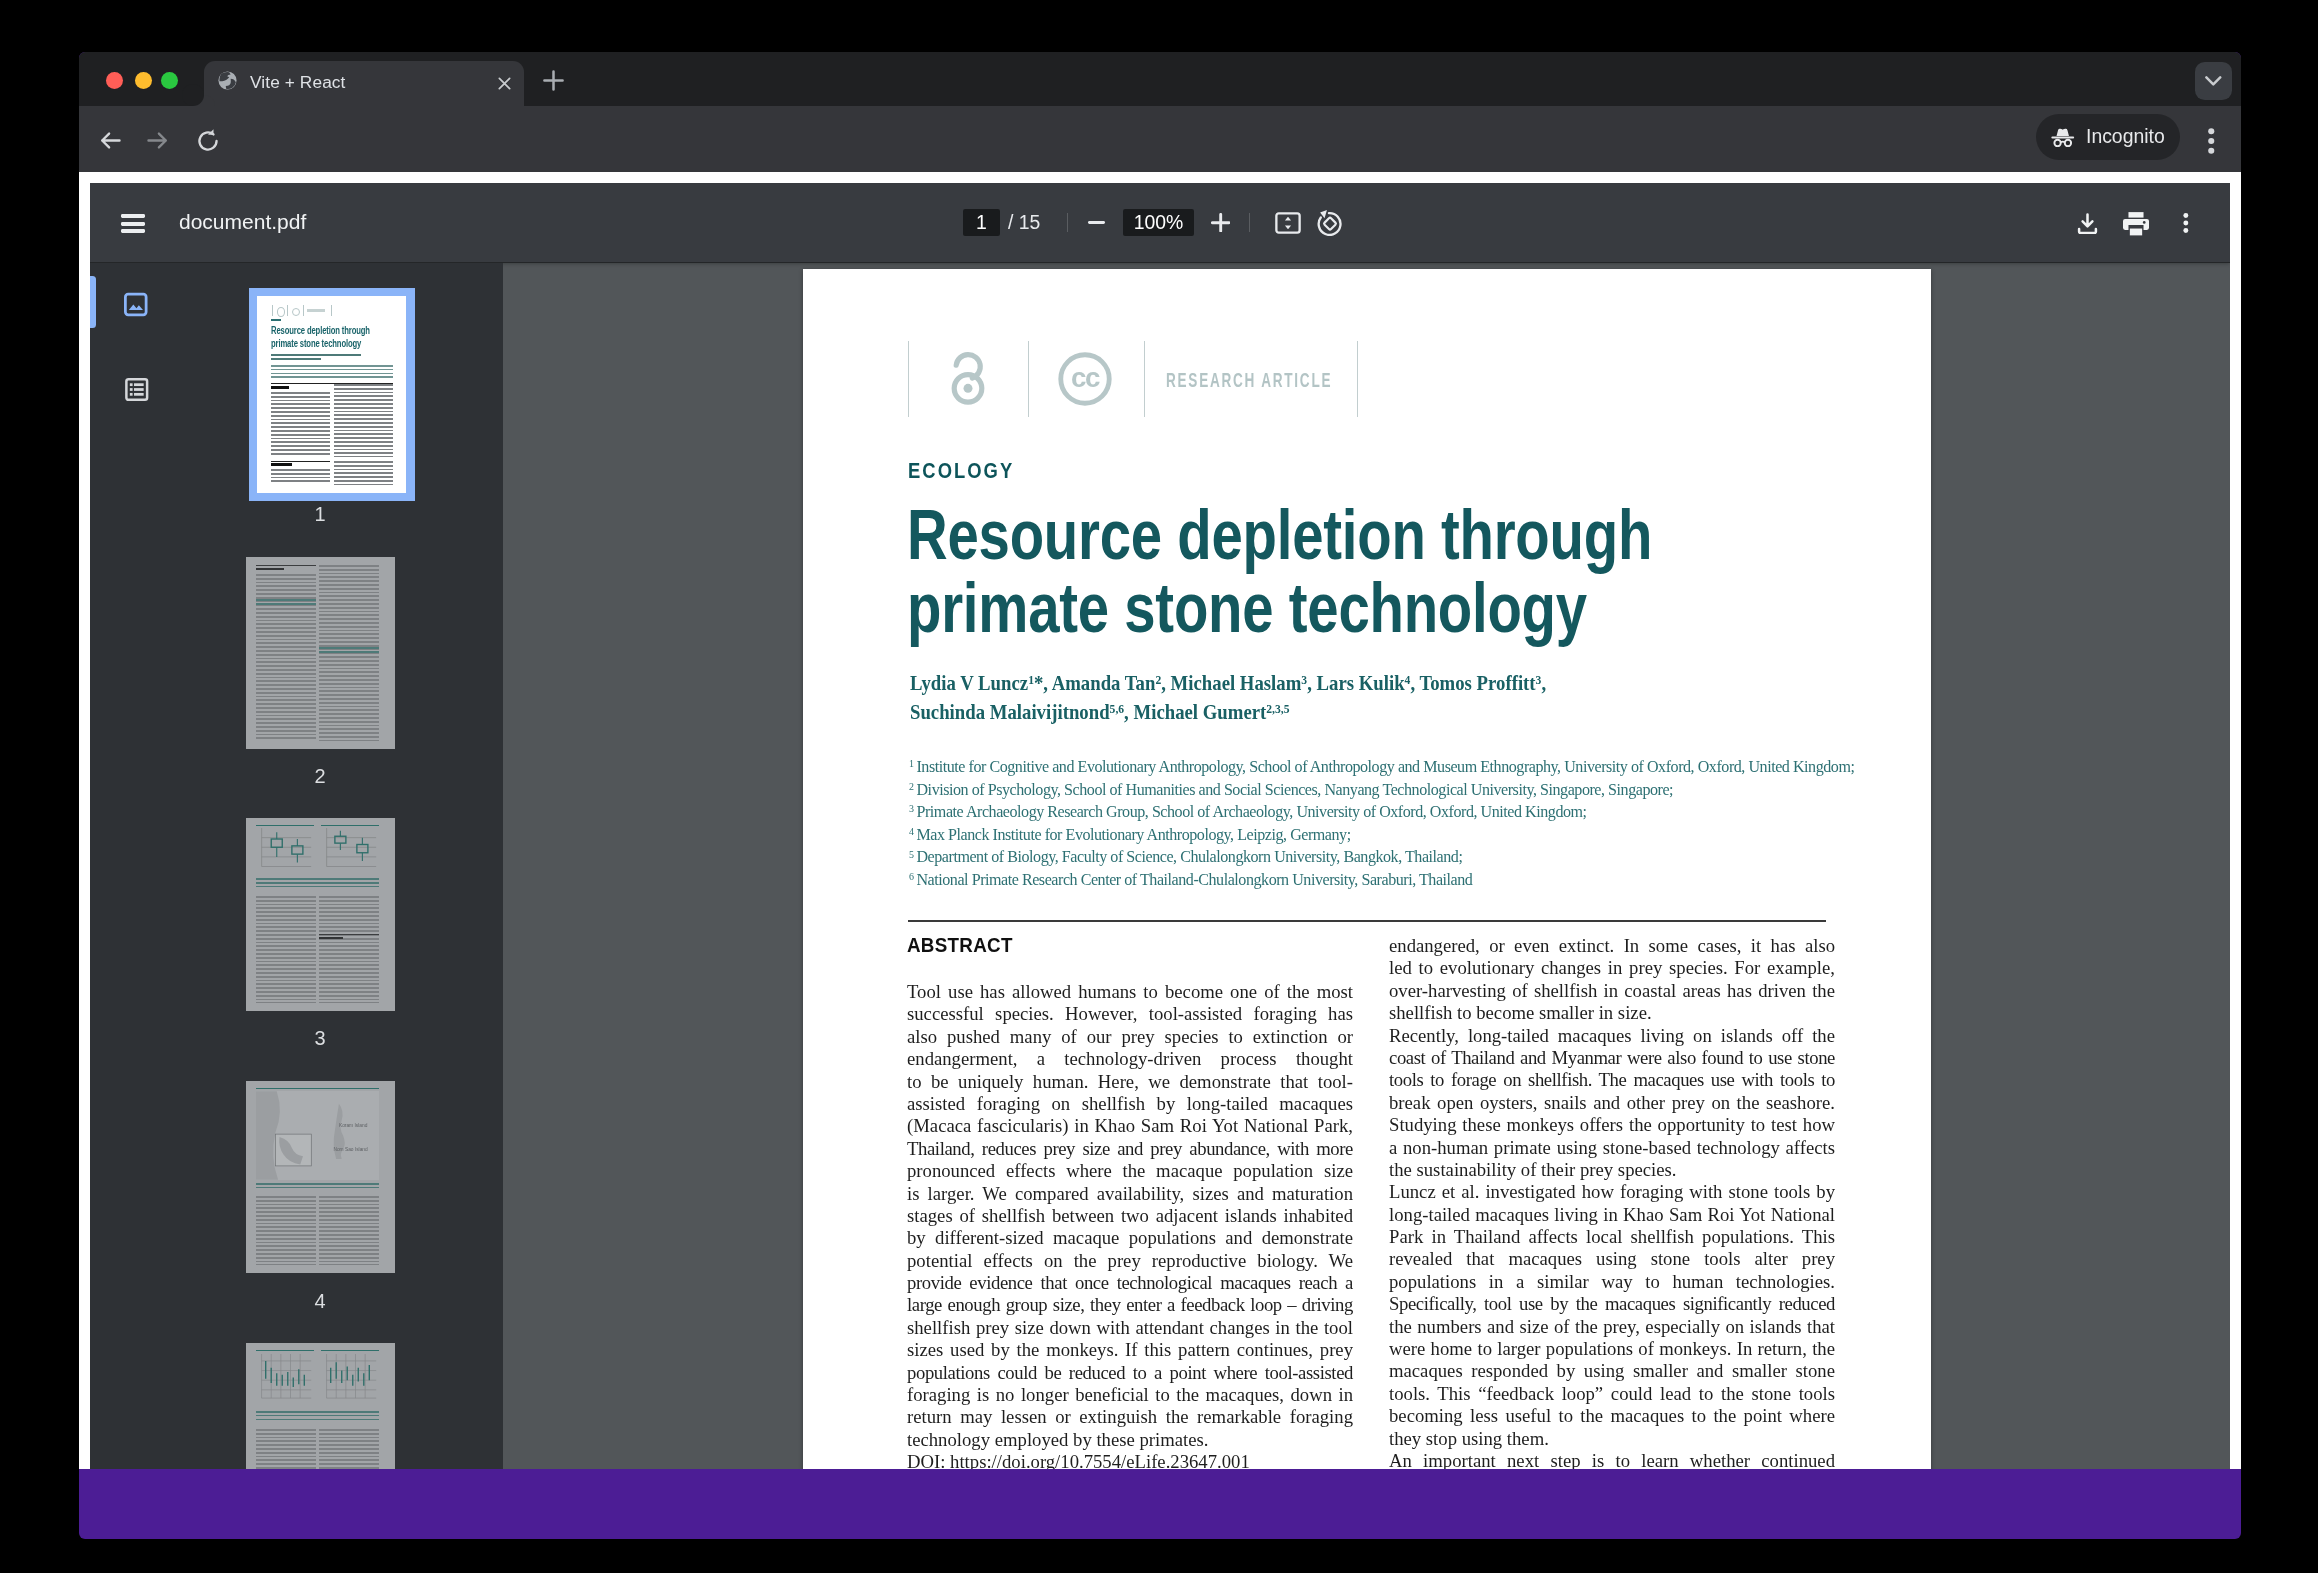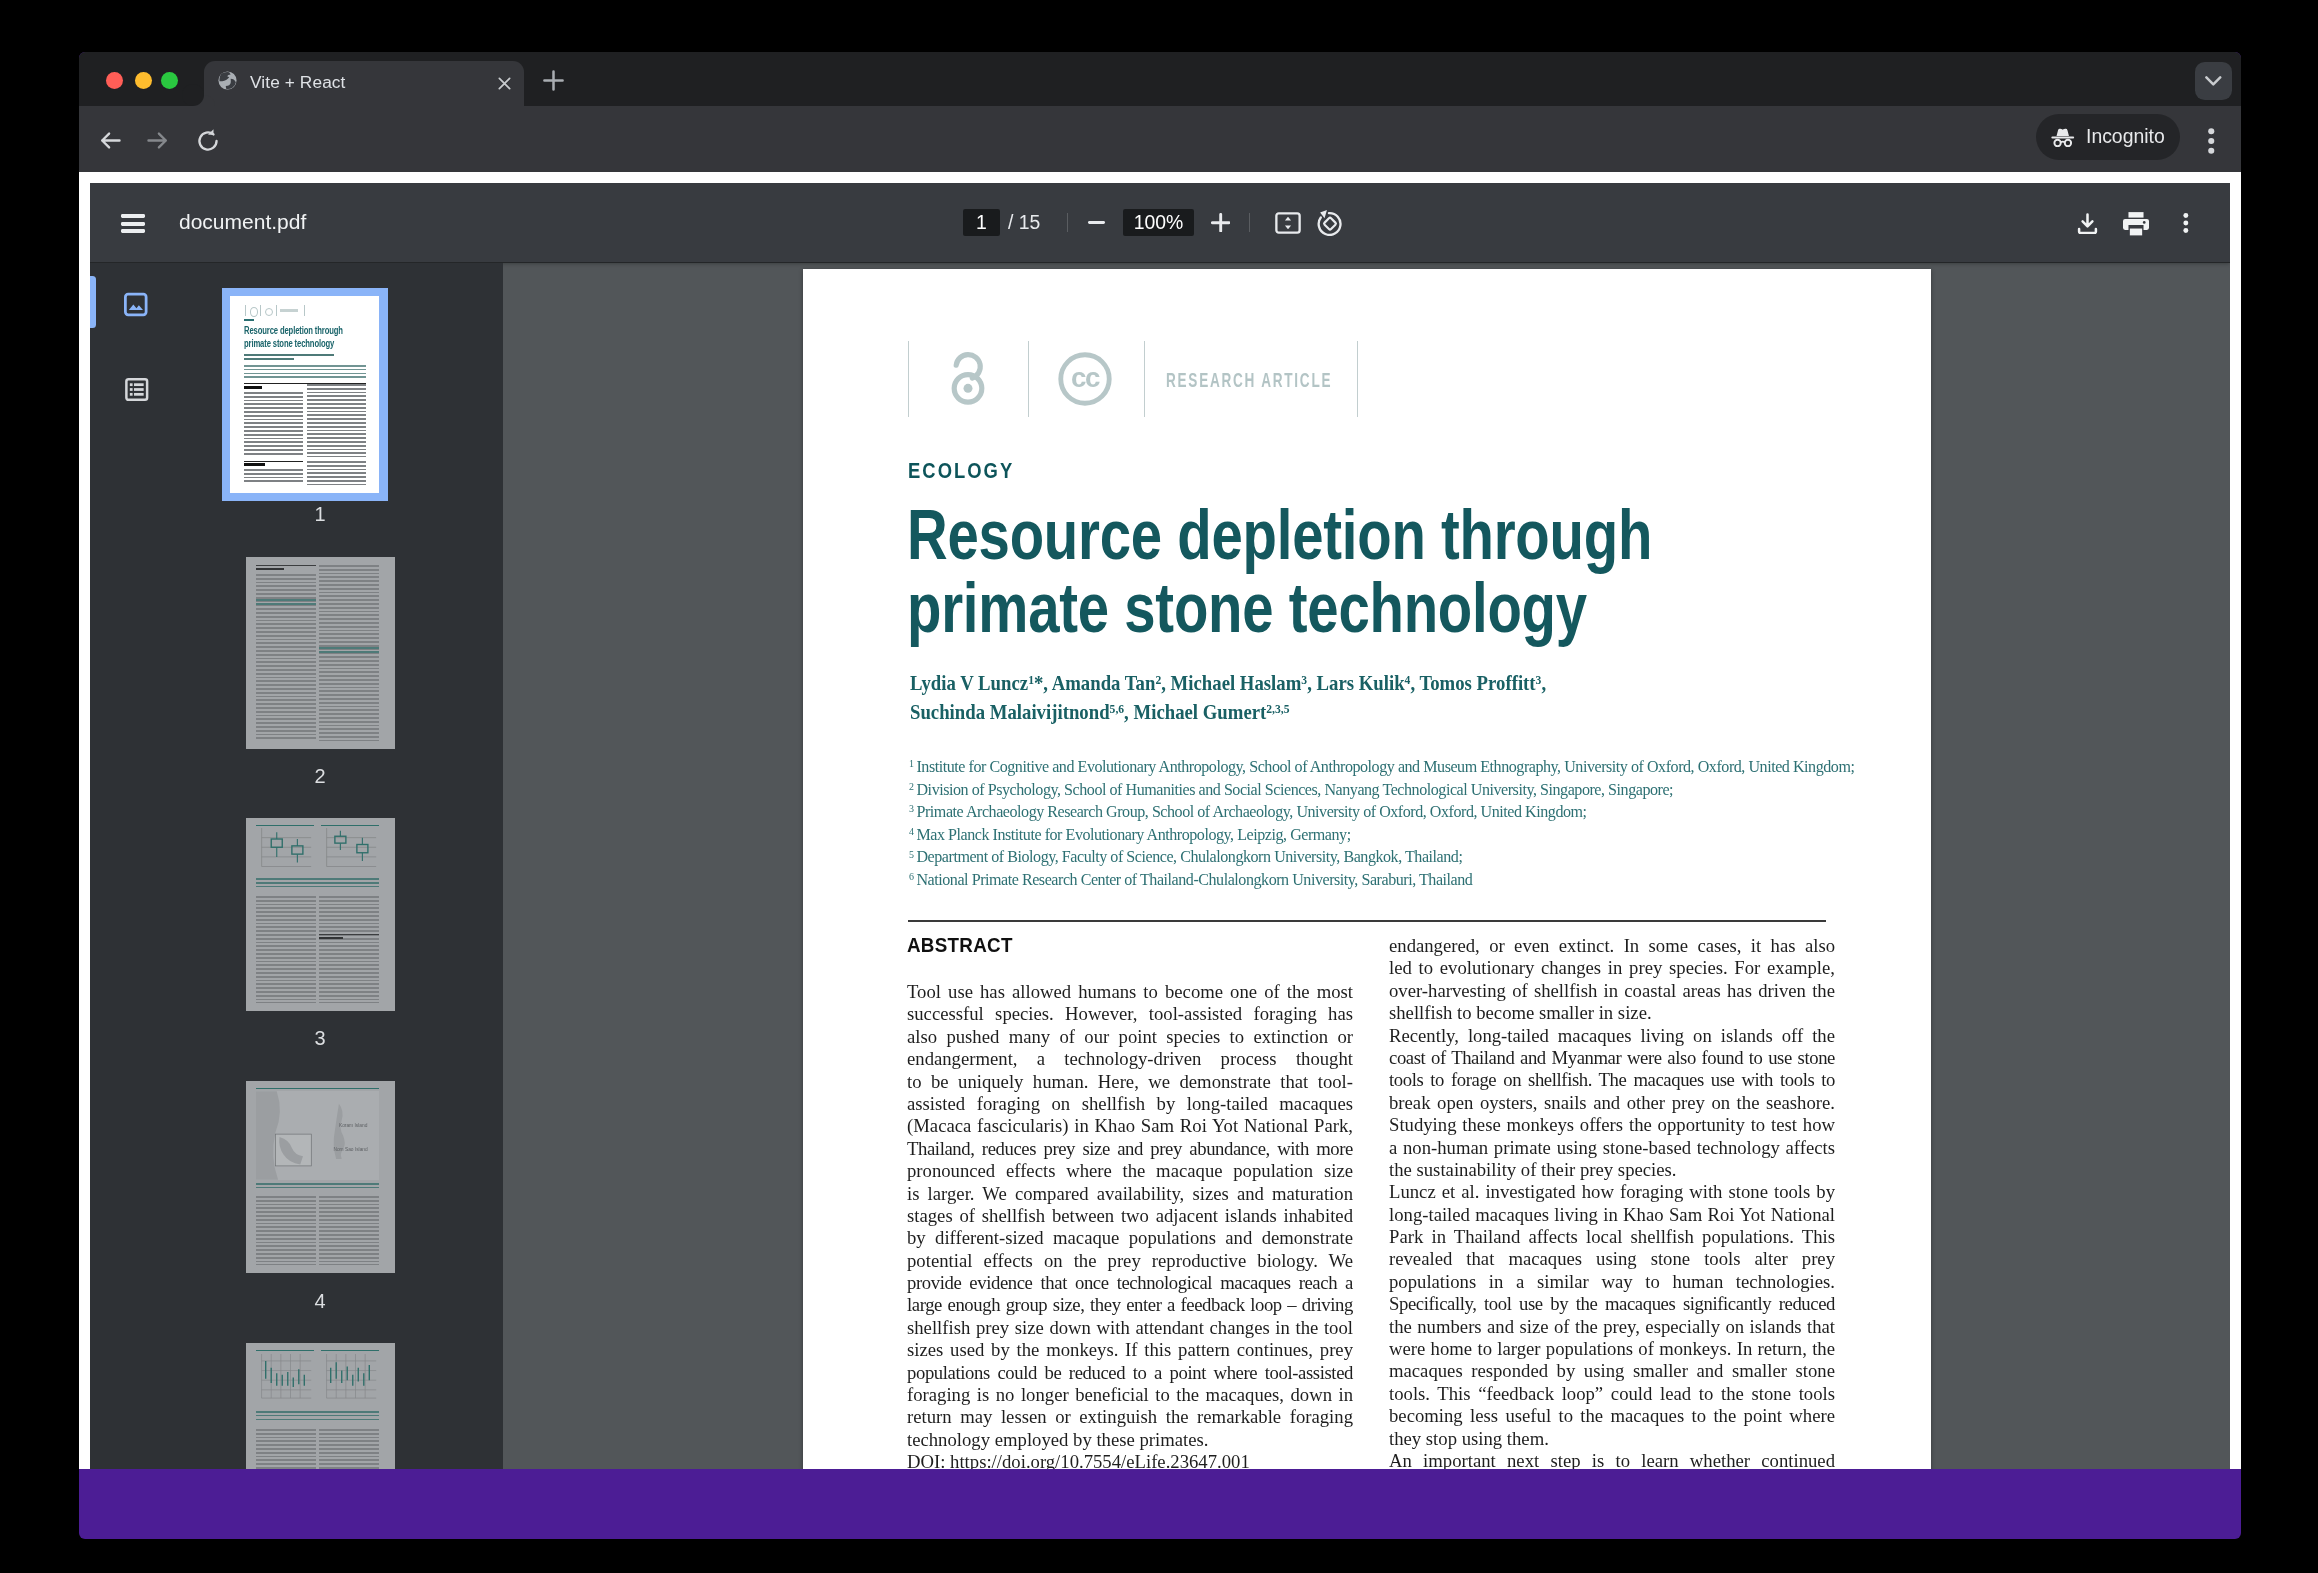--- a/index.html
+++ b/index.html
@@ -146,21 +146,21 @@
           <div><sup>3 </sup>Primate Archaeology Research Group, School of Archaeology, University of Oxford, Oxford, United Kingdom;</div>
           <div><sup>4 </sup>Max Planck Institute for Evolutionary Anthropology, Leipzig, Germany;</div>
           <div><sup>5 </sup>Department of Biology, Faculty of Science, Chulalongkorn University, Bangkok, Thailand;</div>
           <div><sup>6 </sup>National Primate Research Center of Thailand-Chulalongkorn University, Saraburi, Thailand</div>
         </div>
         <div class="a" id="phr"></div>
         <div class="a" id="abshead">ABSTRACT</div>
         <div class="a col" id="lcol">
           <div class="j">Tool use has allowed humans to become one of the most</div>
           <div class="j">successful species. However, tool-assisted foraging has</div>
-          <div class="j">also pushed many of our point species to extinction or</div>
+          <div class="j">also pushed many of our prey species to extinction or</div>
           <div class="j">endangerment, a technology-driven process thought</div>
           <div class="j">to be uniquely human. Here, we demonstrate that tool-</div>
           <div class="j">assisted foraging on shellfish by long-tailed macaques</div>
           <div class="j">(Macaca fascicularis) in Khao Sam Roi Yot National Park,</div>
           <div class="j t">Thailand, reduces prey size and prey abundance, with more</div>
           <div class="j">pronounced effects where the macaque population size</div>
           <div class="j">is larger. We compared availability, sizes and maturation</div>
           <div class="j">stages of shellfish between two adjacent islands inhabited</div>
           <div class="j">by different-sized macaque populations and demonstrate</div>
           <div class="j">potential effects on the prey reproductive biology. We</div>
@@ -252,21 +252,21 @@
       <svg class="a" style="left:35px;top:194px" width="23.5" height="25" viewBox="0 0 34 36">
         <rect x="2" y="3" width="30" height="30" rx="3" stroke="#d5d7da" stroke-width="3.6" fill="none"></rect>
         <rect x="7" y="9" width="4" height="4" fill="#d5d7da"></rect>
           <rect x="13" y="9" width="14" height="4" fill="#d5d7da"></rect>
         <rect x="7" y="16" width="4" height="4" fill="#d5d7da"></rect>
           <rect x="13" y="16" width="14" height="4" fill="#d5d7da"></rect>
         <rect x="7" y="23" width="4" height="4" fill="#d5d7da"></rect>
           <rect x="13" y="23" width="14" height="4" fill="#d5d7da"></rect>
       </svg>
 
-      <div class="a" id="thumb1" style="left:132px;top:105px;width:166px;height:213px;background:#8ab4f8">
+      <div class="a" id="thumb1" style="left:159px;top:105px;width:166px;height:213px;background:#8ab4f8">
         <div class="a" style="left:8.3px;top:8.3px;width:149px;height:197px;background:#fff;overflow:hidden">
 
           <div class="a" style="left:14.5px;top:9px;width:0.7px;height:11px;background:#b7c7c8"></div>
           <div class="a" style="left:30px;top:9px;width:0.7px;height:11px;background:#b7c7c8"></div>
           <div class="a" style="left:46px;top:9px;width:0.7px;height:11px;background:#b7c7c8"></div>
           <div class="a" style="left:19.4px;top:11px;width:6.2px;height:7.6px;border:1px solid #b7c7c8;border-radius:50%"></div>
           <div class="a" style="left:35px;top:11.8px;width:6.2px;height:6.2px;border:1px solid #b7c7c8;border-radius:50%"></div>
           <div class="a" style="left:50px;top:13px;width:18px;height:2.8px;background:#c6d2d2"></div>
           <div class="a" style="left:74px;top:9px;width:0.7px;height:11px;background:#b7c7c8"></div>
           <div class="a" style="left:14px;top:23px;width:9.7px;height:2.1px;background:#2a6f72"></div>

